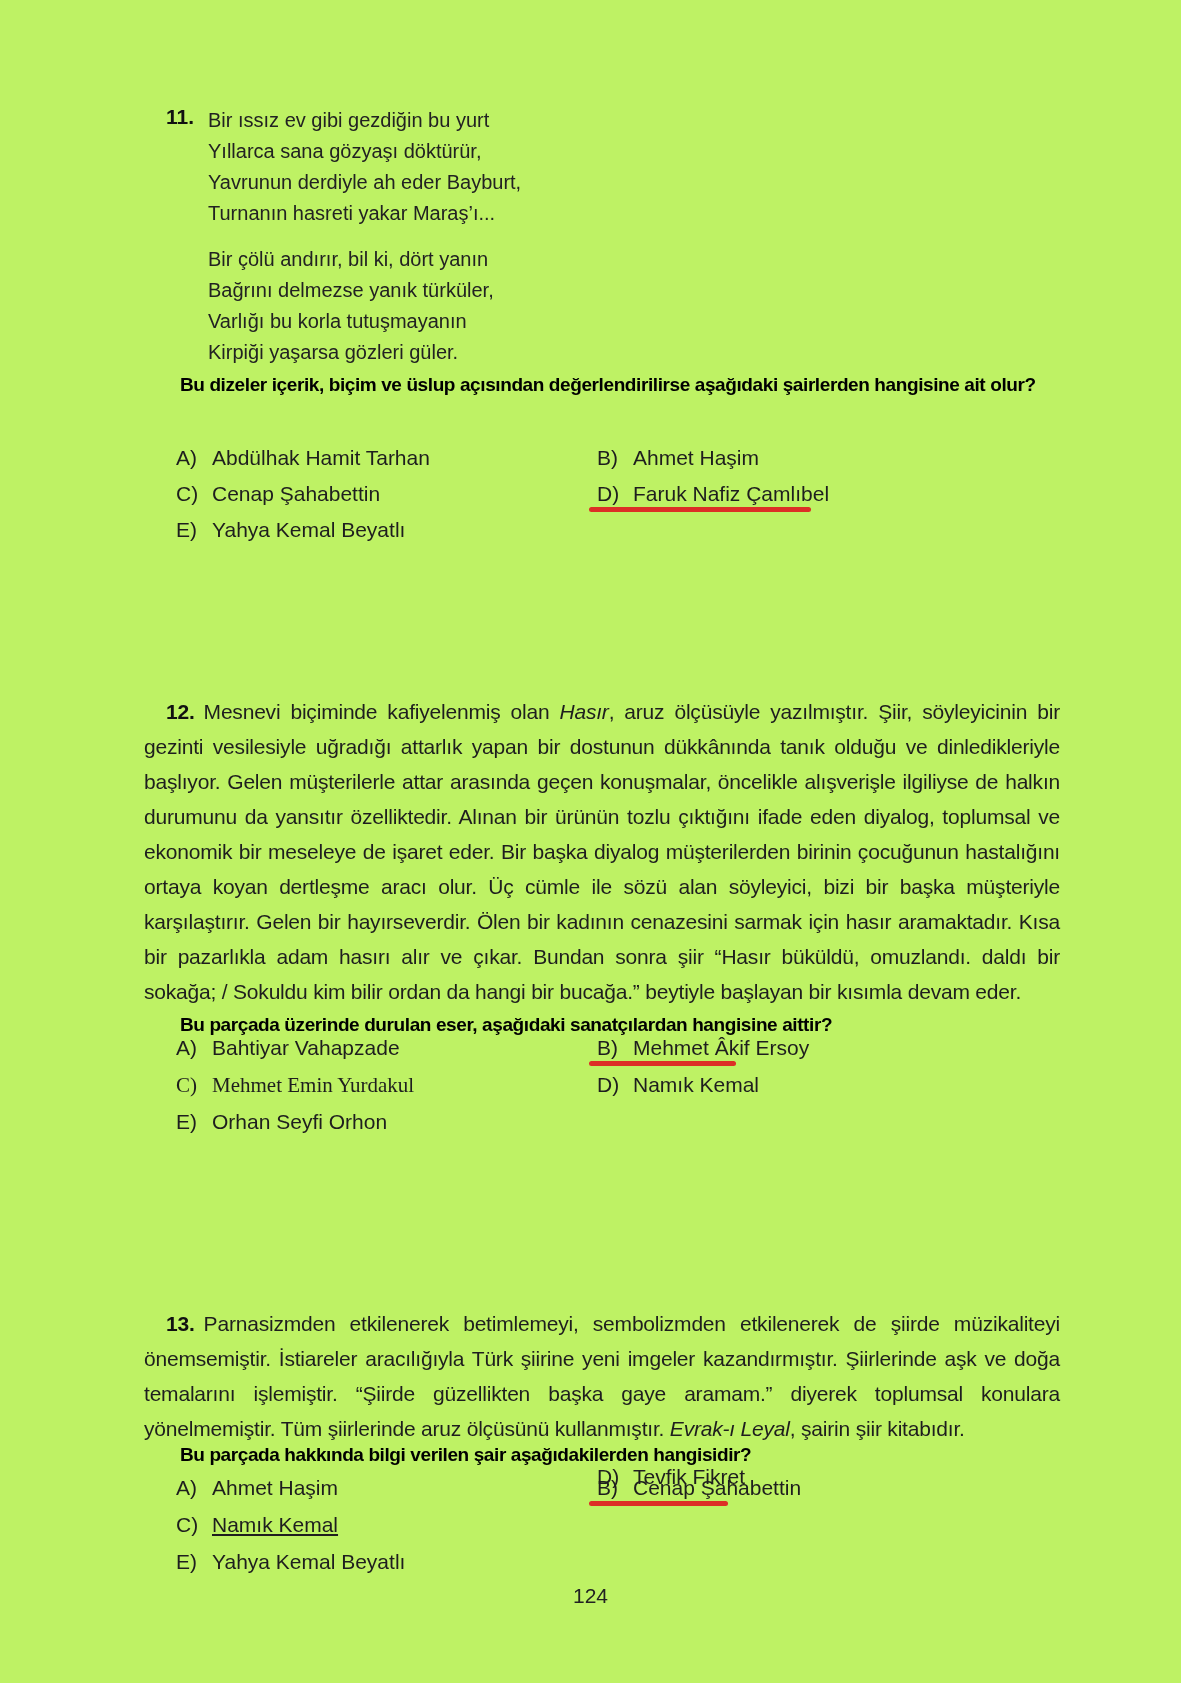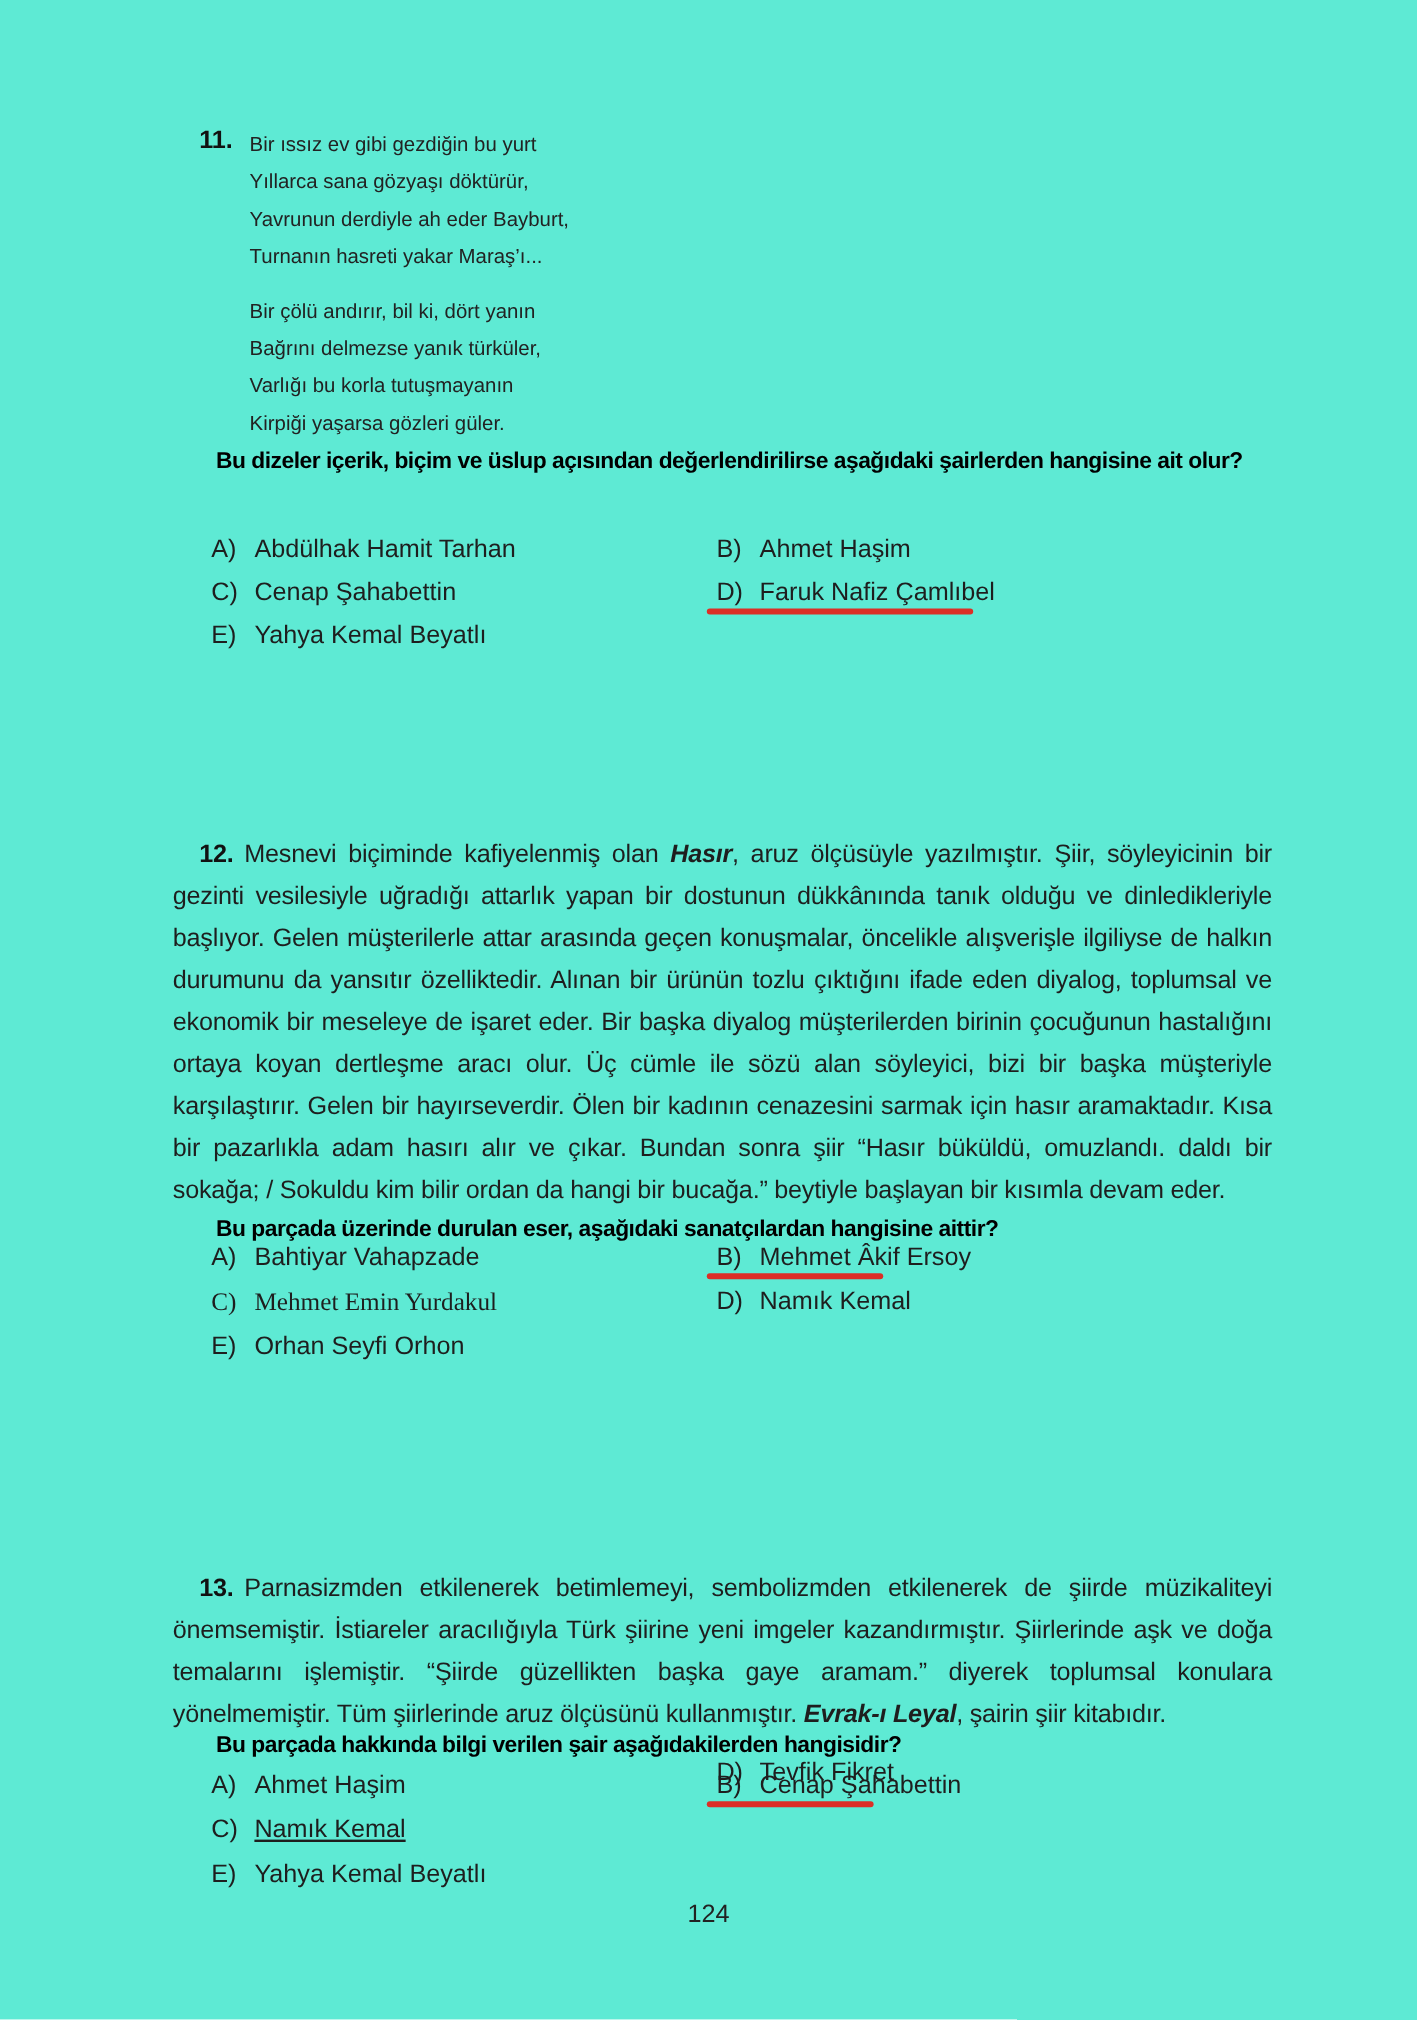--- a/index.html
+++ b/index.html
@@ -1,40 +1,40 @@
 <!DOCTYPE html>
 <html lang="tr"><head>
 <meta charset="utf-8">
 <style>
   html,body{margin:0;padding:0;background:#ffffff;}
   .page{
     position:relative;
     width:1181px;height:1683px;
-    background:#5eead4;
+    background:#bef264;
     font-family:"Liberation Sans","DejaVu Sans",sans-serif;
     color:#1d1d1d;
     overflow:hidden;
   }
   .abs{position:absolute;}
   .qnum{font-weight:bold;color:#111;}
   .qnum-inline{font-weight:bold;color:#111;margin-right:9px;}
   
-  .poem{left:208px;font-size:17px;line-height:31px;color:#222;}
+  .poem{left:208px;font-size:20px;line-height:31px;color:#222;}
   .poem-line{white-space:nowrap;}
   .stanza2{margin-top:15px;}
   .qnum-poem{left:166px;font-size:21px;}
   
   .para{
     left:144px;width:916px;
     font-size:21px;line-height:35px;
     letter-spacing:-0.2px;
     text-align:justify;text-indent:22px;
     color:#1e1e1e;
   }
-  .it{font-style:italic;font-weight:bold;}
+  .it{font-style:italic;}
   
   .stem{
     left:156px;width:930px;
     font-size:19px;line-height:33px;
     font-weight:bold;color:#000;
     letter-spacing:-0.4px;
     text-indent:24px;
   }
   
   .opt{

